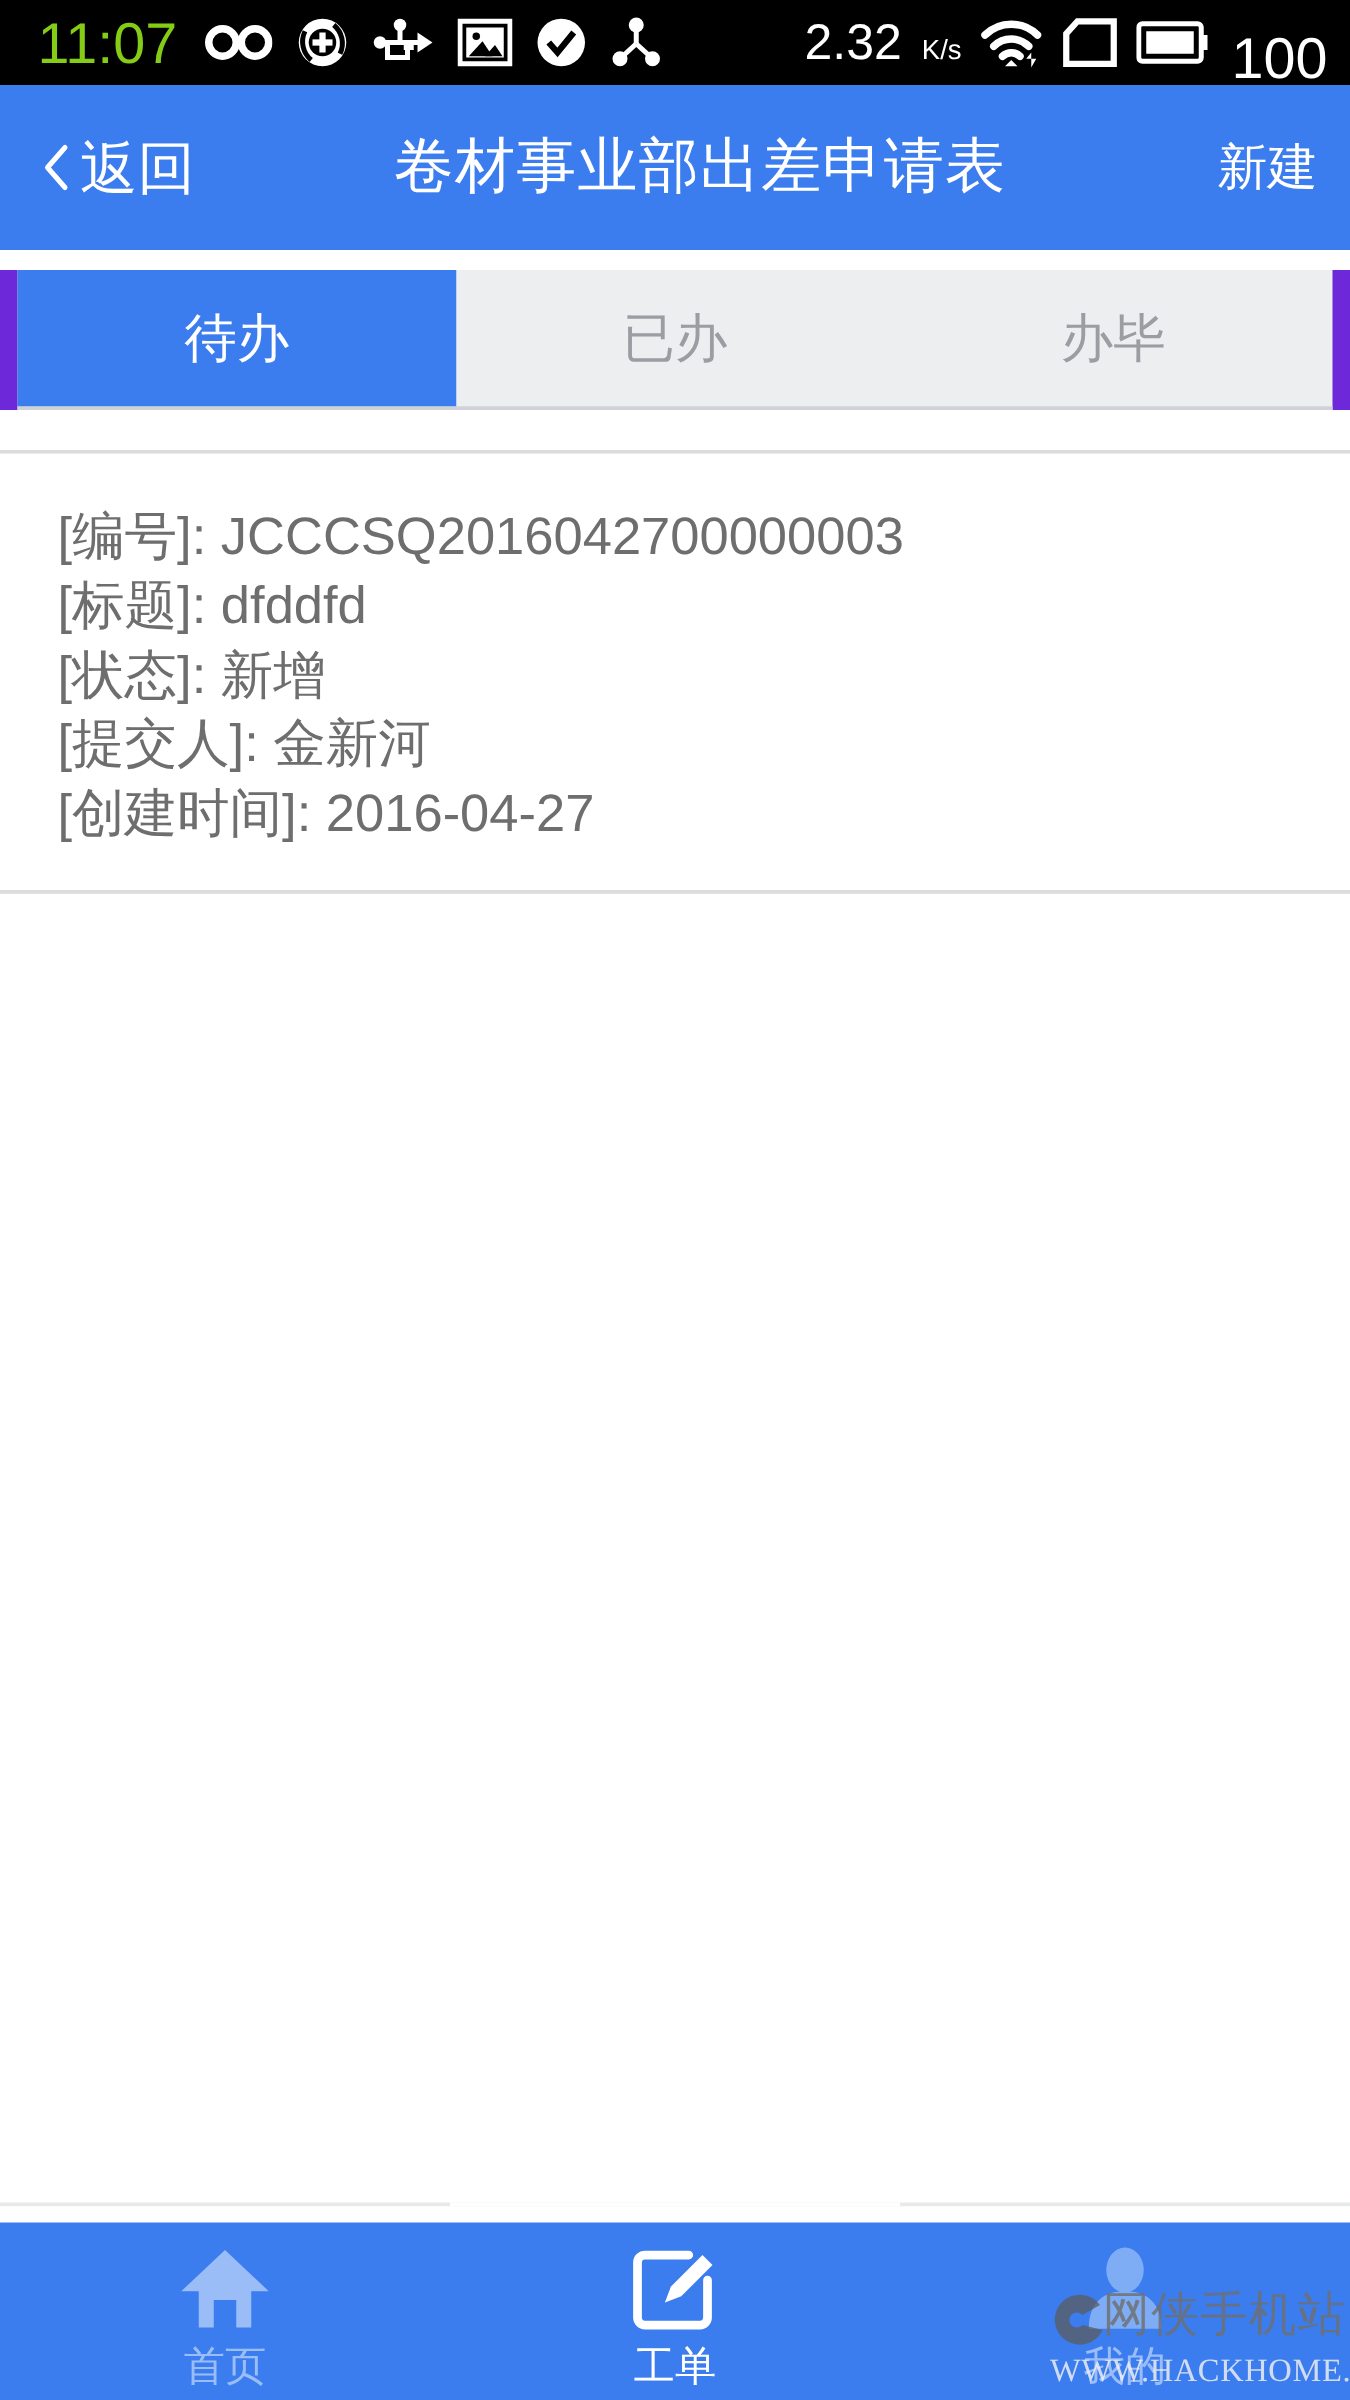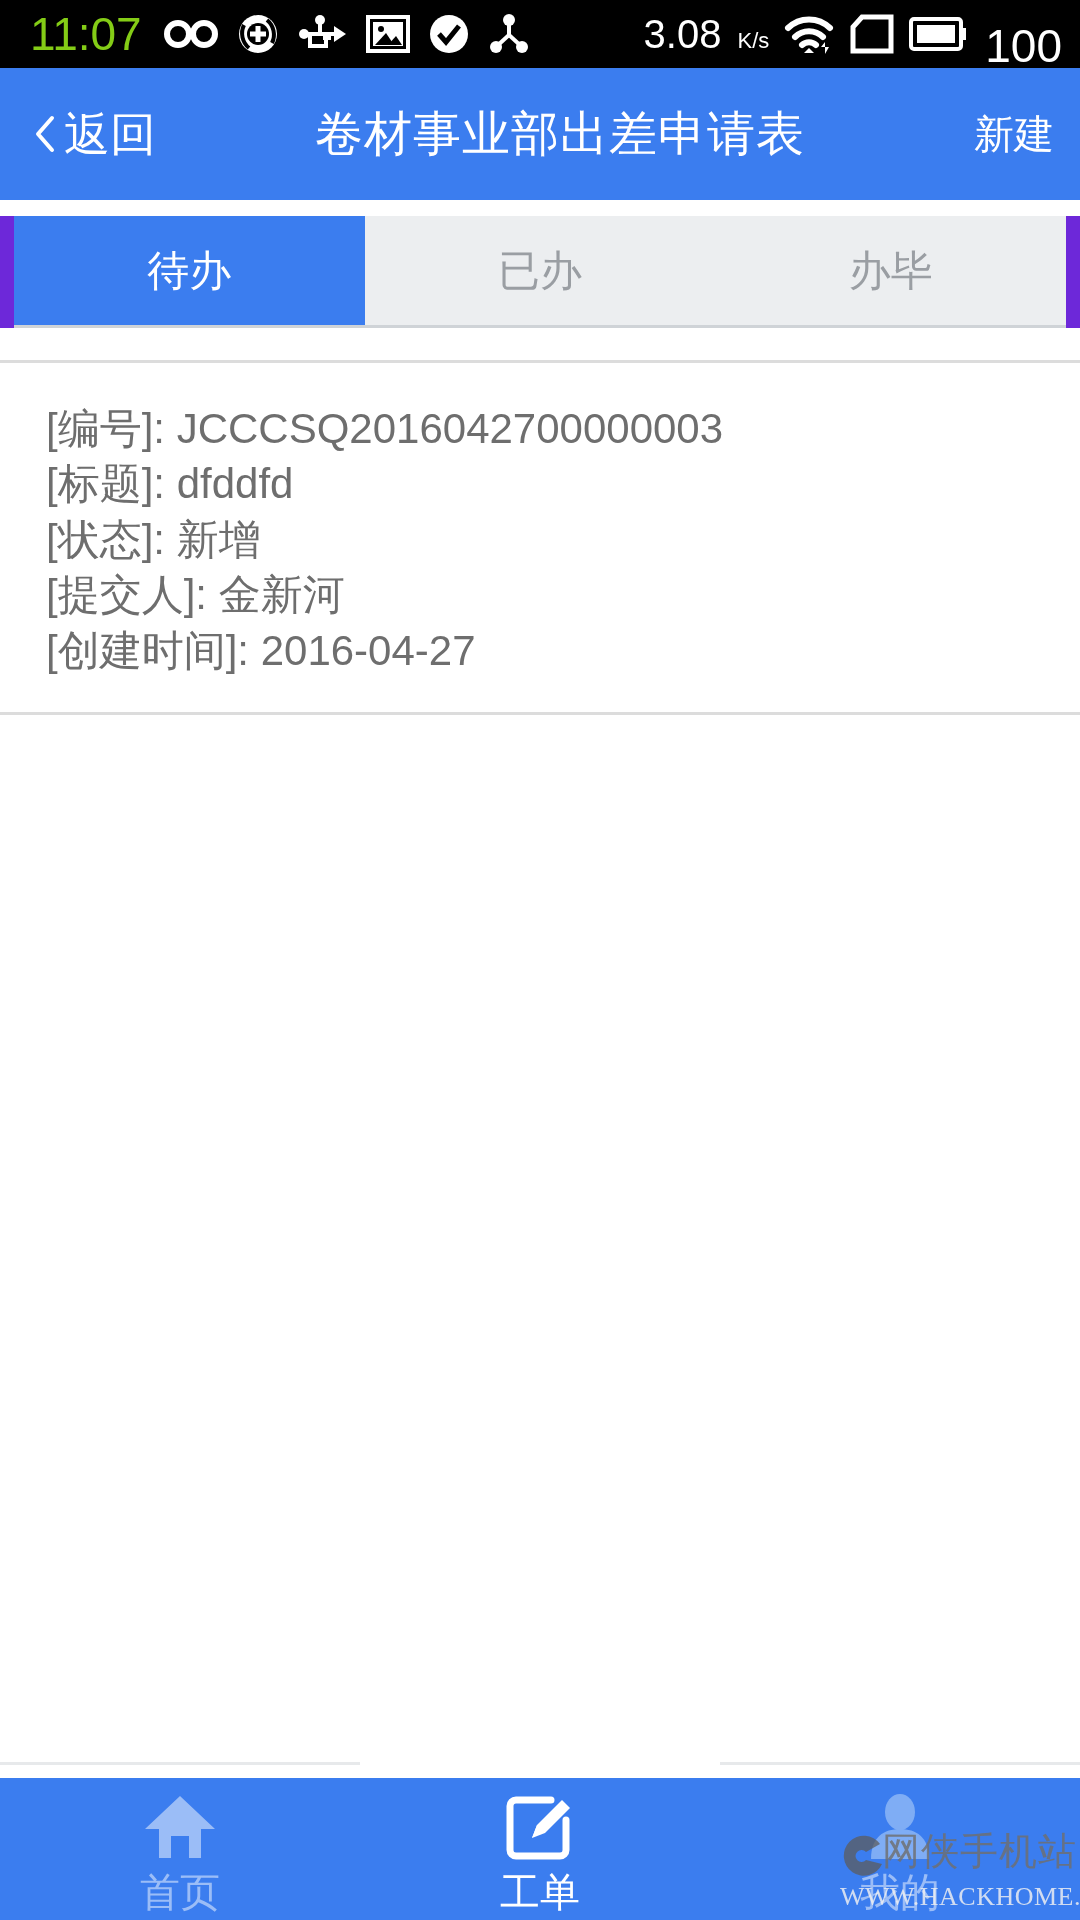--- a/index.html
+++ b/index.html
@@ -209,21 +209,21 @@
     padding-top: 8px;
     box-sizing: border-box;
   }
   .nav-icon {
     height: 66px;
     display: flex;
     align-items: center;
     justify-content: center;
   }
   .nav-label {
-    font-size: 40px;
+    font-size: 33px;
     line-height: 1;
     margin-top: 12px;
   }
   .nav-item.inactive .nav-label { color: #9BBDF7; }
   .nav-item.active .nav-label { color: #ffffff; }
 
   
   .watermark {
     position: absolute;
     right: 0px;
@@ -319,21 +319,21 @@
       <circle cx="21" cy="7" r="6" fill="#ffffff"></circle>
       <circle cx="8" cy="34" r="6" fill="#ffffff"></circle>
       <circle cx="34" cy="34" r="6" fill="#ffffff"></circle>
     </svg>
   </div>
 
   <div class="status-spacer"></div>
 
   <div class="status-right">
     <div class="net-speed">
-      <span>3.08</span>
+      <span>2.32</span>
       <span class="unit">K/s</span>
     </div>
 
     <svg class="sicon" width="52" height="44" viewBox="0 0 52 44">
       <g fill="none" stroke="#ffffff" stroke-width="6" stroke-linecap="round">
         <path d="M5 16 A30 30 0 0 1 47 16"></path>
         <path d="M12 25 A20 20 0 0 1 40 25"></path>
         <path d="M19 33 A10 10 0 0 1 33 33"></path>
       </g>
       <polygon points="26,36 21,41 31,41" fill="#ffffff"></polygon>

